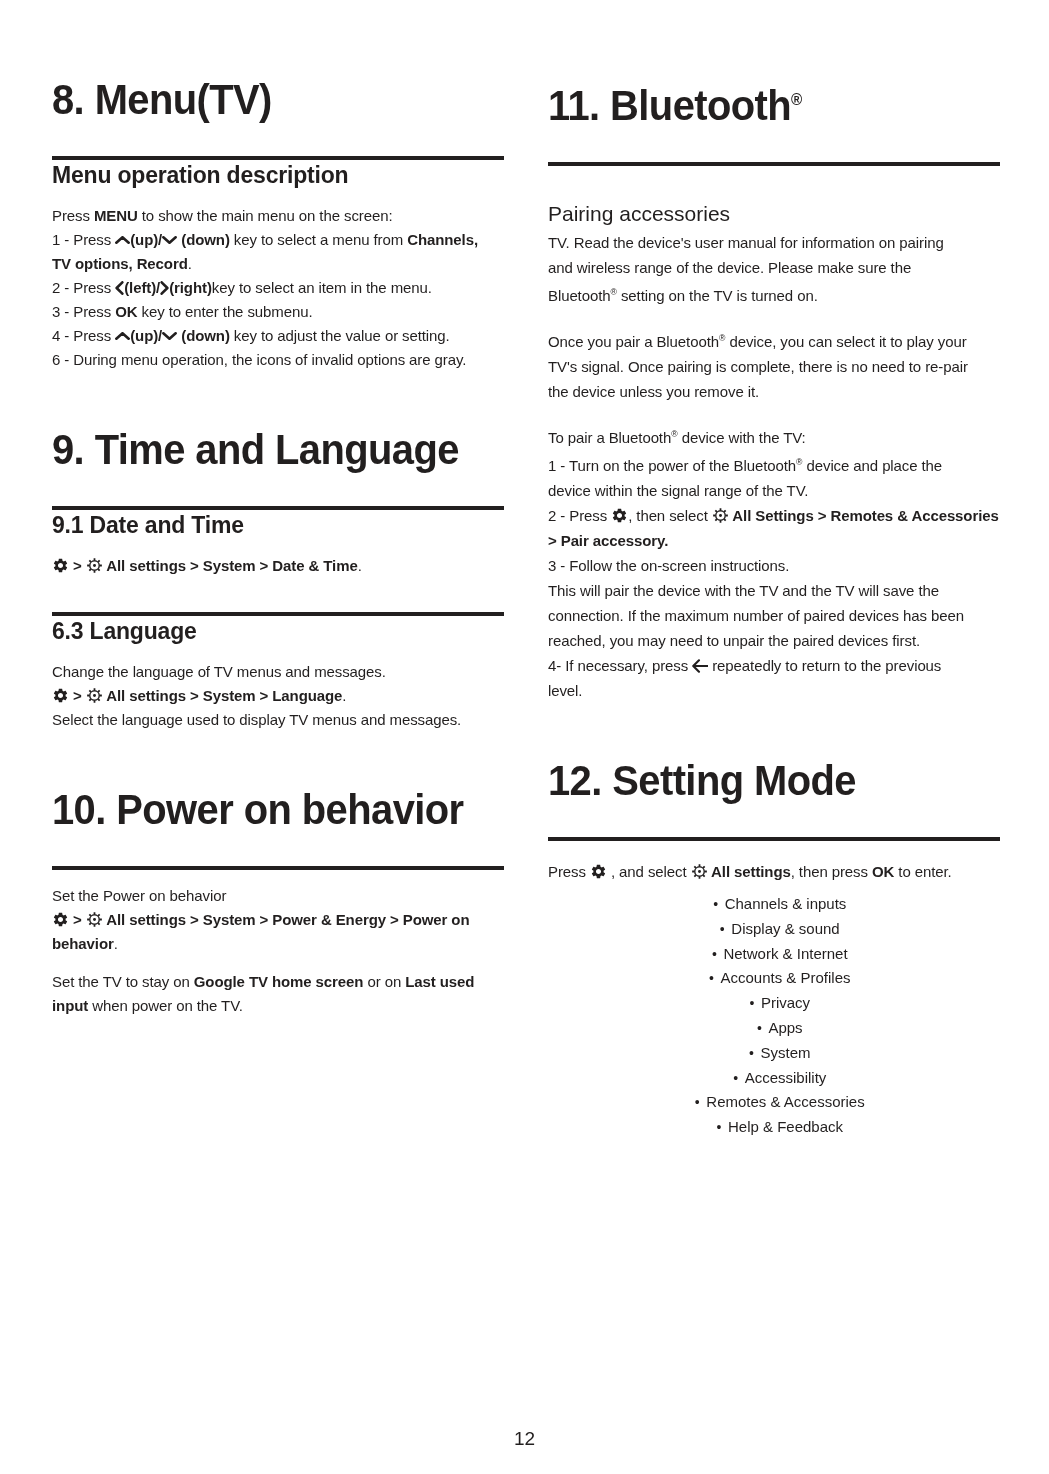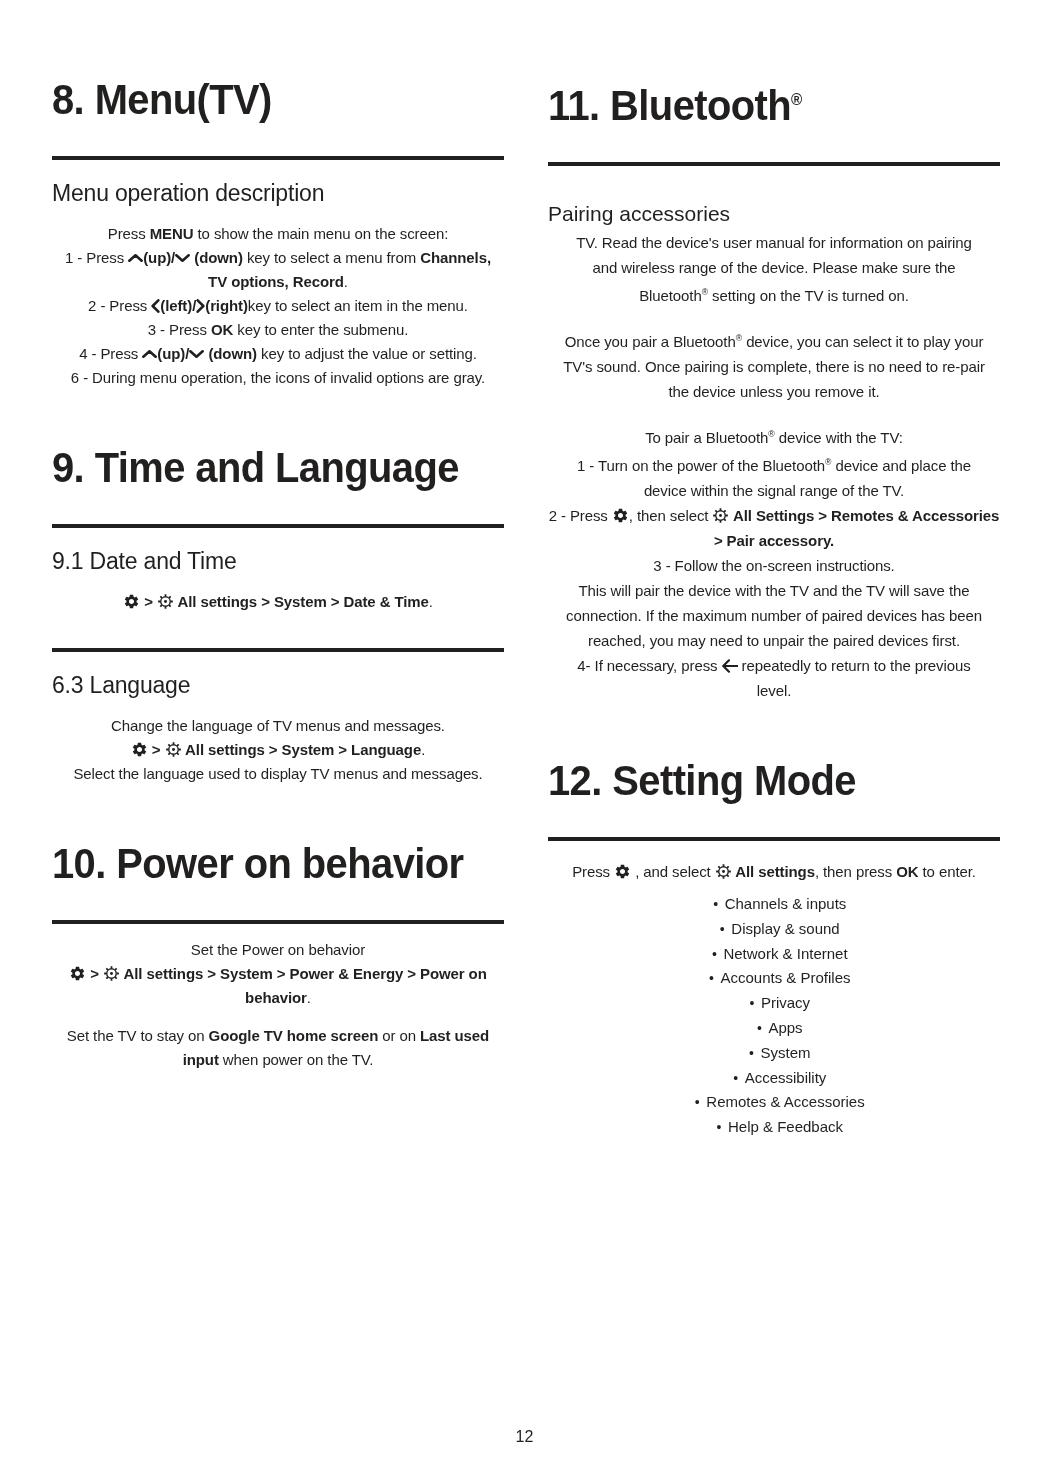--- a/index.html
+++ b/index.html
@@ -17,45 +17,45 @@
   .col-right{left:548px;}
 
   .h1{
     font-size:42px;font-weight:700;line-height:52px;letter-spacing:-0.6px;
     transform:scaleX(.95);transform-origin:0 50%;
     margin:52px 0 0 0;white-space:nowrap;
   }
   .col > :first-child{margin-top:0;}
   .rule{height:4px;background:#221f1f;margin-top:30px;}
   .rule.rule-div{margin-top:34px;}
-  .h2{font-size:23px;font-weight:400;line-height:29px;letter-spacing:-0.2px;margin-top:19px;white-space:nowrap;}
+  .h2{font-size:23px;font-weight:700;line-height:29px;letter-spacing:-0.2px;margin-top:1px;white-space:nowrap;}
   .h3{font-size:21px;font-weight:400;line-height:27px;margin-top:34px;white-space:nowrap;}
   .para{margin-top:14px;}
   .col-right .para{margin-top:18px;}
   .h3 + .para{margin-top:3px;}
-  .line{white-space:nowrap;line-height:24px;font-size:15px;letter-spacing:-0.1px;text-align:center;}
+  .line{white-space:nowrap;line-height:24px;font-size:15px;letter-spacing:-0.1px;}
   .col-right .line{line-height:25px;}
   .b{font-weight:700;}
   .sup{font-size:58%;vertical-align:super;letter-spacing:0;}
   .h1 .sup{font-size:16px;vertical-align:15px;font-weight:700;}
 
   .bullets{list-style:none;margin:8px 0 0 0;padding:0;}
   .bullets li{line-height:23.8px;font-size:15px;padding-left:5px;white-space:nowrap;text-align:center;}
   .bullets li .dot{display:inline-block;width:18px;font-size:14px;}
 
   .icon{display:inline-block;color:#221f1f;}
   .icon svg{display:inline-block;}
   .icon-gear-solid svg,.icon-gear-outline svg{width:17px;height:17px;vertical-align:-3px;}
   .icon-chevron-up svg,.icon-chevron-down svg{width:15px;height:8px;vertical-align:1px;}
   .icon-chevron-left svg,.icon-chevron-right svg{width:9px;height:14px;vertical-align:-2px;}
   .icon-arrow-left svg{width:16px;height:14px;vertical-align:-2px;}
 
   .page-number{
     position:absolute;left:0;right:0;top:1428px;
-    text-align:center;font-size:16px;color:#221f1f;
+    text-align:center;font-size:19px;color:#221f1f;
   }
 </style>
 </head>
 <body>
 
 <div class="page">
   <div class="col col-left" id="col-left">
       <div class="h1"><span>8. Menu(TV)</span></div>
       <div class="rule"></div>
       <div class="h2"><span>Menu operation description</span></div>
@@ -133,21 +133,21 @@
       <div class="h1"><span>11. Bluetooth</span><span class=" sup">®</span></div>
       <div class="rule"></div>
       <div class="h3"><span>Pairing accessories</span></div>
       <div class="para">
         <div class="line"><span>TV. Read the device's user manual for information on pairing</span></div>
         <div class="line"><span>and wireless range of the device. Please make sure the</span></div>
         <div class="line"><span>Bluetooth</span><span class=" sup">®</span><span> setting on the TV is turned on.</span></div>
       </div>
       <div class="para">
         <div class="line"><span>Once you pair a Bluetooth</span><span class=" sup">®</span><span> device, you can select it to play your</span></div>
-        <div class="line"><span>TV's sound. Once pairing is complete, there is no need to re-pair</span></div>
+        <div class="line"><span>TV's signal. Once pairing is complete, there is no need to re-pair</span></div>
         <div class="line"><span>the device unless you remove it.</span></div>
       </div>
       <div class="para">
         <div class="line"><span>To pair a Bluetooth</span><span class=" sup">®</span><span> device with the TV:</span></div>
         <div class="line"><span>1 - Turn on the power of the Bluetooth</span><span class=" sup">®</span><span> device and place the</span></div>
         <div class="line"><span>device within the signal range of the TV.</span></div>
         <div class="line"><span>2 - Press </span><span class="icon icon-gear-solid"><svg viewBox="0 0 24 24" aria-hidden="true">
               <path fill="currentColor" d="M19.14 12.94c.04-.3.06-.61.06-.94 0-.32-.02-.64-.07-.94l2.03-1.58c.18-.14.23-.41.12-.61l-1.92-3.32c-.12-.22-.37-.29-.59-.22l-2.39.96c-.5-.38-1.03-.7-1.62-.94l-.36-2.54c-.04-.24-.24-.41-.48-.41h-3.84c-.24 0-.43.17-.47.41l-.36 2.54c-.59.24-1.13.57-1.62.94l-2.39-.96c-.22-.08-.47 0-.59.22L2.74 8.87c-.12.21-.08.47.12.61l2.03 1.58c-.05.3-.09.63-.09.94s.02.64.07.94l-2.03 1.58c-.18.14-.23.41-.12.61l1.92 3.32c.12.22.37.29.59.22l2.39-.96c.5.38 1.03.7 1.62.94l.36 2.54c.05.24.24.41.48.41h3.84c.24 0 .44-.17.47-.41l.36-2.54c.59-.24 1.13-.56 1.62-.94l2.39.96c.22.08.47 0 .59-.22l1.92-3.32c.12-.22.07-.47-.12-.61l-2.01-1.58zM12 15.6c-1.98 0-3.6-1.62-3.6-3.6s1.62-3.6 3.6-3.6 3.6 1.62 3.6 3.6-1.62 3.6-3.6 3.6z"></path>
             </svg></span><span>, then select </span><span class="icon icon-gear-outline"><svg viewBox="0 0 24 24" aria-hidden="true">
               <g fill="none" stroke="currentColor" stroke-width="2">

